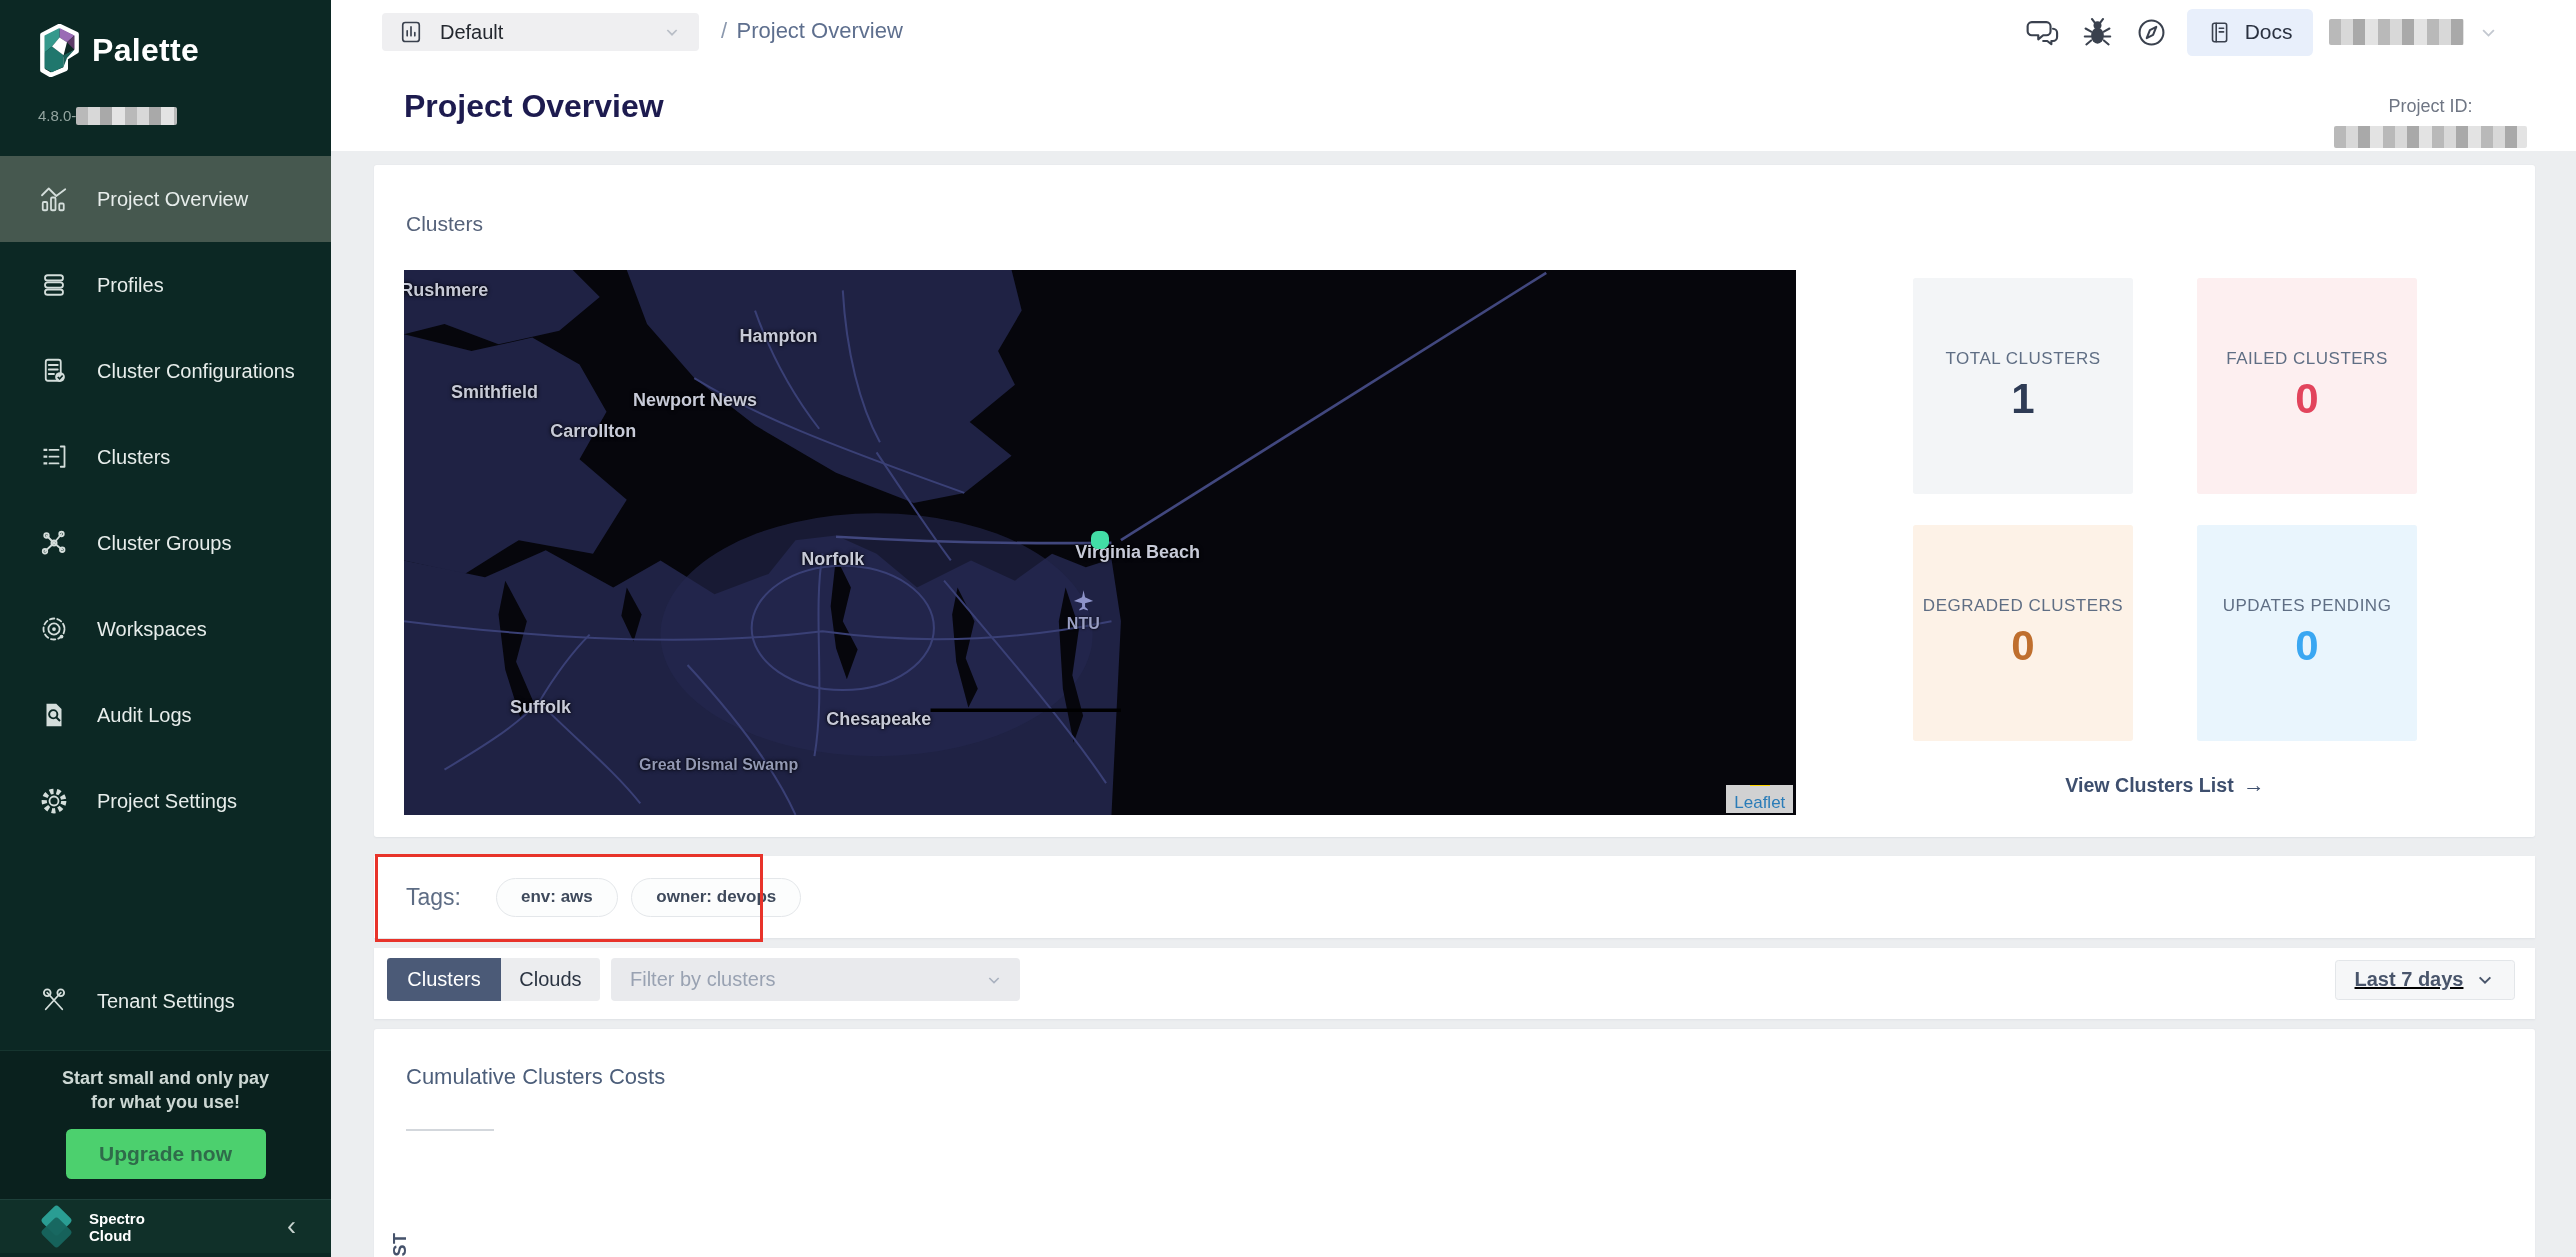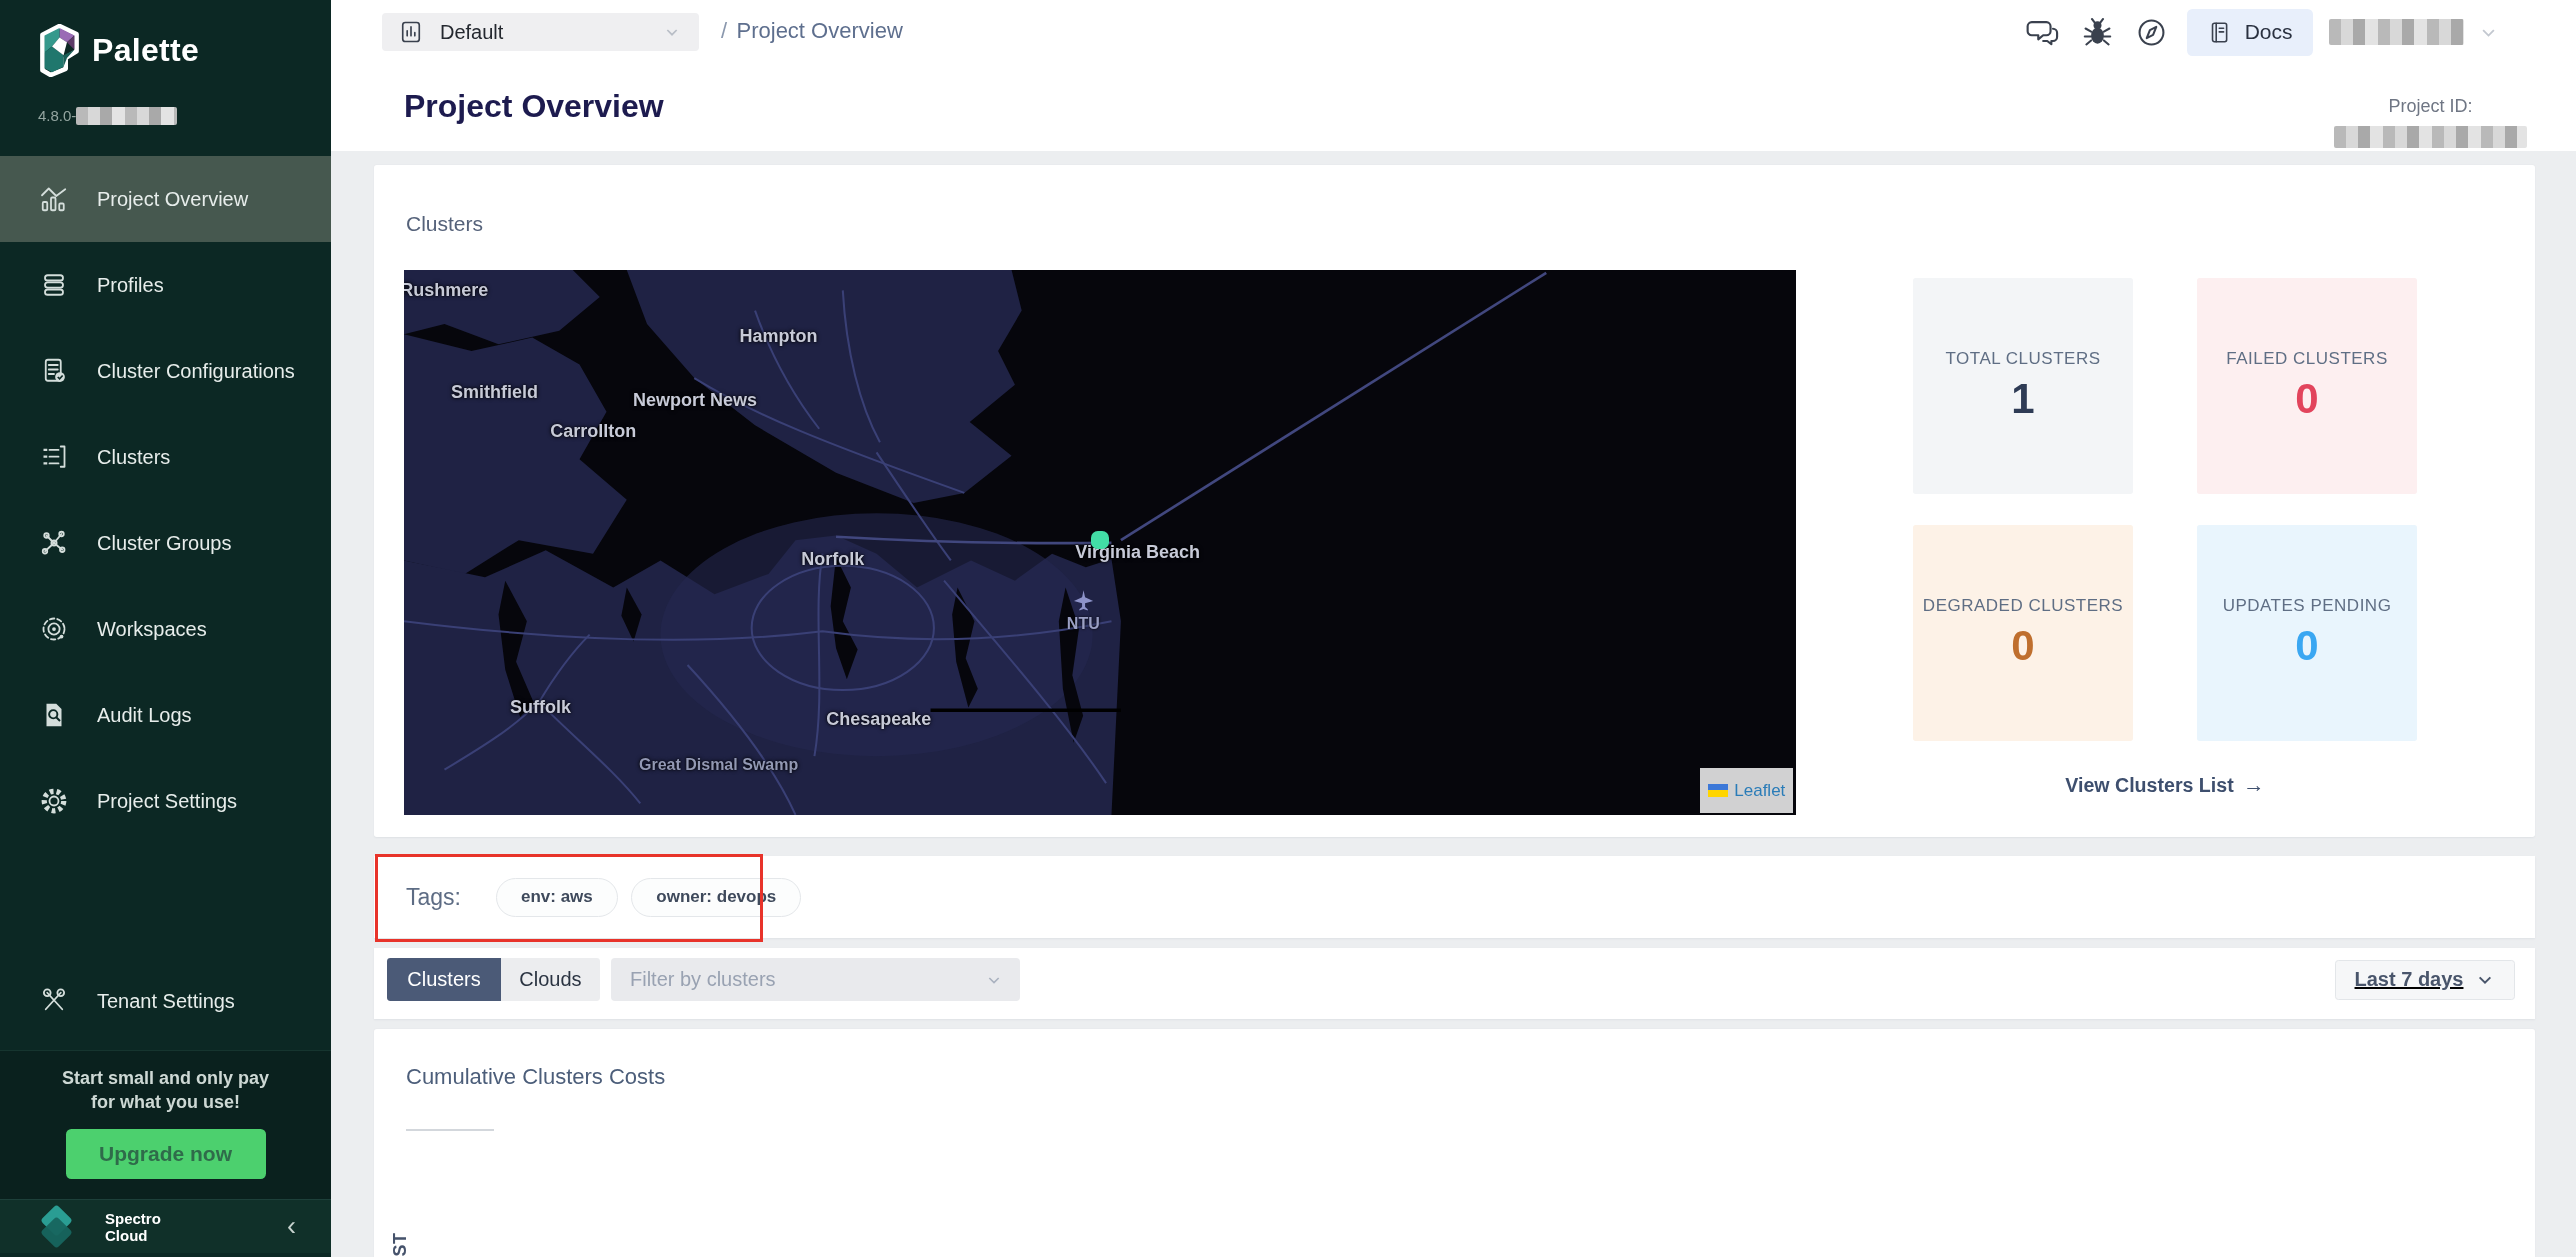--- a/index.html
+++ b/index.html
@@ -21,21 +21,21 @@
   .nav-label { font-size:20px; font-weight:500; color:#e7edeb; white-space:nowrap; }
   .nav-icon { width:30px; height:30px; flex:0 0 30px; }
   .tenant-wrap { position:absolute; left:0; top:958px; width:331px; }
   .upgrade { position:absolute; left:0; top:1050px; width:331px; height:149px;
     background:#0a211e; border-top:1.3px solid #16352f; text-align:center; }
   .upgrade-line { font-size:18px; font-weight:600; color:#cdd8d4; line-height:24px; }
   .upgrade-line:first-child { margin-top:15px; }
   .upgrade-btn { margin-top:15px; display:inline-block; width:200px; height:50px; line-height:50px;
     background:#4cd06e; border-radius:5.4px; font-size:21px; font-weight:600; color:#2f6b4a; cursor:pointer; }
   .side-footer { position:absolute; left:0; top:1199px; width:331px; height:54px;
-    background:#103029; border-top:1.3px solid #1d403a; display:flex; align-items:center;gap:16px; }
+    background:#103029; border-top:1.3px solid #1d403a; display:flex; align-items:center; }
   .sc-logo { margin-left:39px; width:35px; height:36px; position:relative; }
   .sc-d { position:absolute; width:23px; height:23px; transform:rotate(45deg); border-radius:3.4px; }
   .sc-d1 { left:6px; top:0; background:#2a9d93; }
   .sc-d2 { left:6px; top:12px; background:#17655e; opacity:.95; }
   .sc-name { margin-left:15px; font-size:15px; font-weight:700; color:#fff; line-height:17px; }
   .collapse { margin-left:auto; margin-right:35px; font-size:27px; color:#c6d2ce; cursor:pointer; }
 
   
   .topbar { position:absolute; left:331px; top:0; width:2245px; height:151px; background:#ffffff; }
   .proj-select { position:absolute; left:51px; top:13px; width:317px; height:38px;
@@ -73,22 +73,22 @@
   
   .map { position:absolute; left:30px; top:105px; width:1392px; height:545px; background:#06060c; overflow:hidden; }
   .map svg.terrain { position:absolute; inset:0; }
   .map-label { position:absolute; transform:translate(-50%,-50%); font-size:18px; font-weight:600;
     color:#c7cad8; text-shadow:0 0 4px #000, 0 0 1.3px #000; white-space:nowrap; pointer-events:none; }
   .map-label.dim { color:#9298b4; font-size:16px; }
   .marker { position:absolute; width:18px; height:18px; background:#42dda6; border-radius:38%;
     transform:translate(-50%,-50%); }
   .plane-wrap { position:absolute; transform:translate(-50%,-50%); text-align:center; }
   .airport-code { margin-top:1.3px; font-size:16px; font-weight:600; color:#9ba0c4; text-shadow:0 0 2.7px #000; }
-  .leaflet-ctl { position:absolute; right:2.7px; bottom:2px; height:45px; background:rgba(232,232,232,.9);
-    display:flex; align-items:center; gap:6.7px; padding:0 8px; }
+  .leaflet-ctl { position:absolute; right:2.7px; bottom:2px; height:28px; background:rgba(232,232,232,.9);
+    display:flex; align-items:center; gap:6.7px; padding:0 8px;flex-direction:column; }
   .leaflet-ctl b { display:inline-block; width:19.6px; height:13.5px;
     background:linear-gradient(#3c78d8 0 50%, #ffd500 50% 100%); }
   .leaflet-ctl span { font-size:17px; color:#2a7cb8; }
 
   
   .stat { position:absolute; width:220px; height:216px; border-radius:2.7px;
     display:flex; flex-direction:column; align-items:center; justify-content:center; gap:6.7px; }
   .stat .s-label { font-size:17px; font-weight:500; letter-spacing:0.5px; color:#5f6e84; text-align:center; }
   .stat .s-value { font-size:42px; font-weight:600; }
   .stat-total    { left:1539px; top:113px; background:#f3f5f7; }

